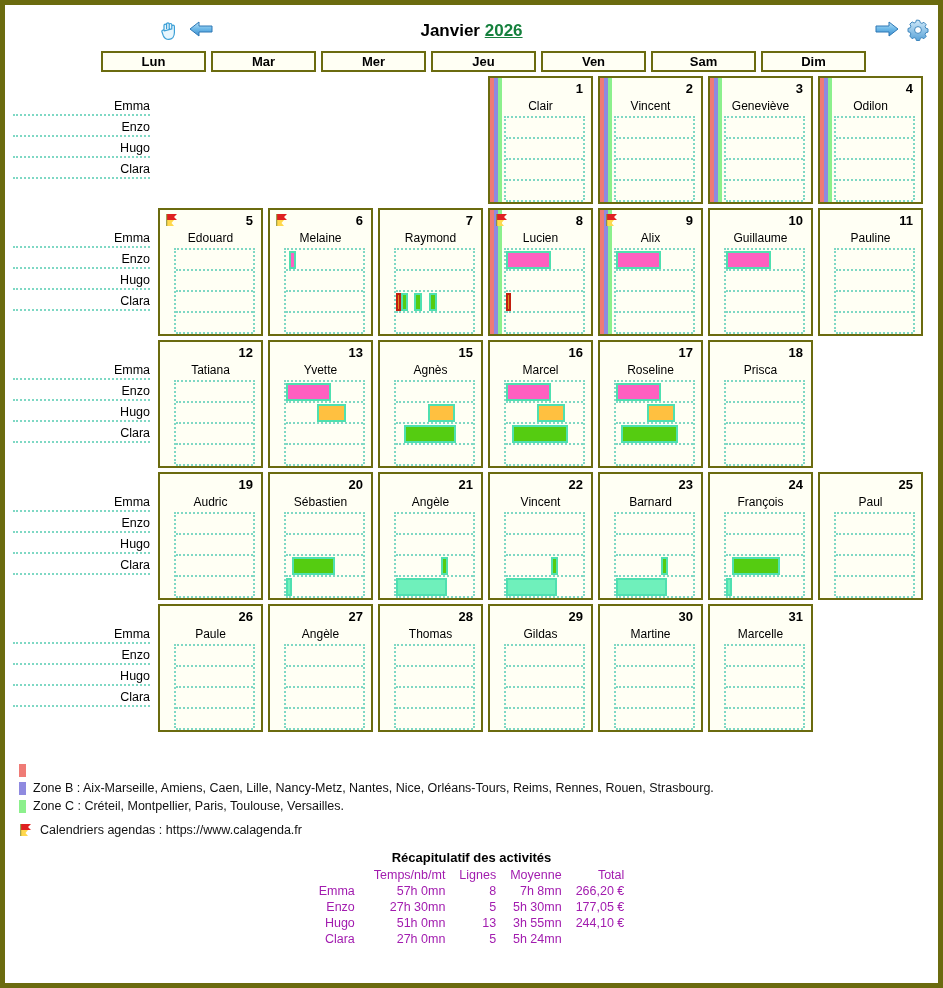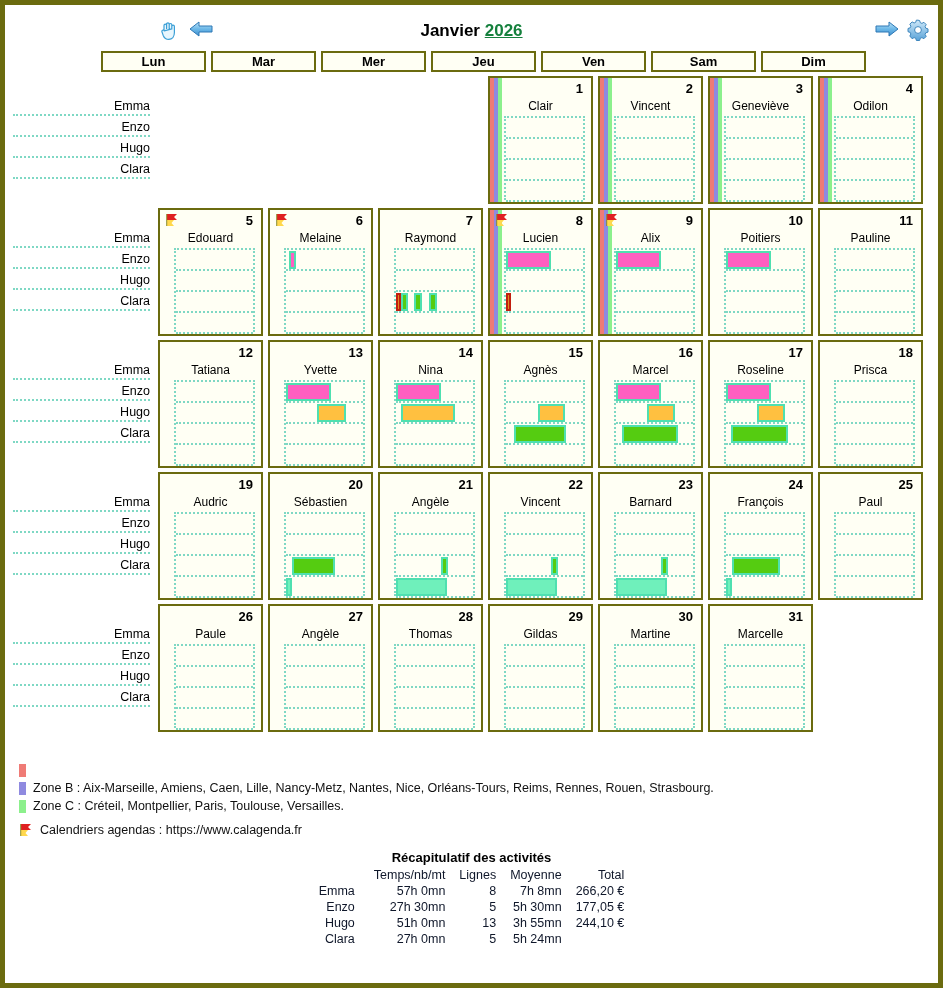--- a/index.html
+++ b/index.html
@@ -198,21 +198,21 @@
   .recap h3 {
     margin: 0 0 2px 0;
     font-size: 13px;
     font-weight: bold;
     color: #000;
   }
   .recap table {
     margin: 0 auto;
     border-collapse: collapse;
     font-size: 12.5px;
-    color: #0f172a;
+    color: #a21caf;
   }
   .recap th, .recap td {
     padding: 1px 7px;
     font-weight: normal;
     white-space: nowrap;
   }
   .recap th { text-align: right; }
   .recap td.name { text-align: right; padding-right: 12px; }
   .recap td.num  { text-align: right; }
 </style>
@@ -450,21 +450,21 @@
               <div class="lane">
                 <div class="bar" style="left: 0%; width: 58%; background: rgb(255, 95, 192);"></div>
               </div>
               <div class="lane"></div>
               <div class="lane"></div>
               <div class="lane"></div>
             </div>
           </div>
           <div class="day">
             <div class="daynum">10</div>
-            <div class="saintname">Poitiers</div>
+            <div class="saintname">Guillaume</div>
             <div class="lanes">
               <div class="lane">
                 <div class="bar" style="left: 0%; width: 58%; background: rgb(255, 95, 192);"></div>
               </div>
               <div class="lane"></div>
               <div class="lane"></div>
               <div class="lane"></div>
             </div>
           </div>
           <div class="day">
@@ -497,34 +497,20 @@
           </div>
           <div class="day">
             <div class="daynum">13</div>
             <div class="saintname">Yvette</div>
             <div class="lanes">
               <div class="lane">
                 <div class="bar" style="left: 0%; width: 58%; background: rgb(255, 95, 192);"></div>
               </div>
               <div class="lane">
                 <div class="bar" style="left: 40%; width: 38%; background: rgb(255, 192, 64);"></div>
-              </div>
-              <div class="lane"></div>
-              <div class="lane"></div>
-            </div>
-          </div>
-          <div class="day">
-            <div class="daynum">14</div>
-            <div class="saintname">Nina</div>
-            <div class="lanes">
-              <div class="lane">
-                <div class="bar" style="left: 0%; width: 58%; background: rgb(255, 95, 192);"></div>
-              </div>
-              <div class="lane">
-                <div class="bar" style="left: 6%; width: 70%; background: rgb(255, 192, 64);"></div>
               </div>
               <div class="lane"></div>
               <div class="lane"></div>
             </div>
           </div>
           <div class="day">
             <div class="daynum">15</div>
             <div class="saintname">Agnès</div>
             <div class="lanes">
               <div class="lane"></div>

